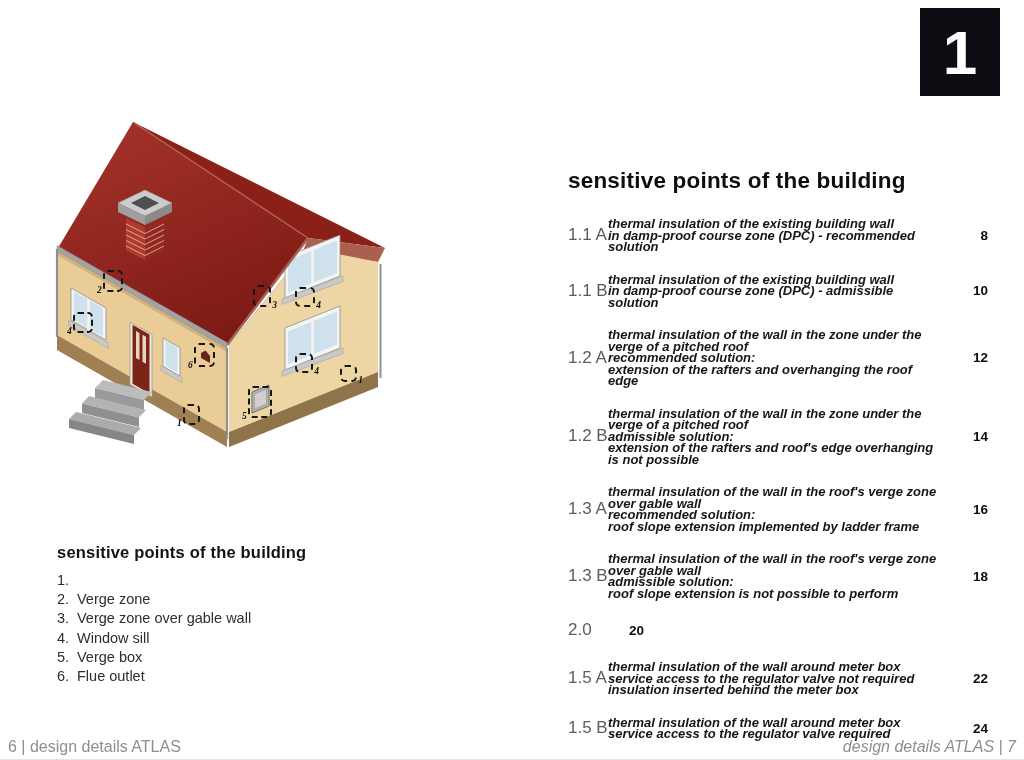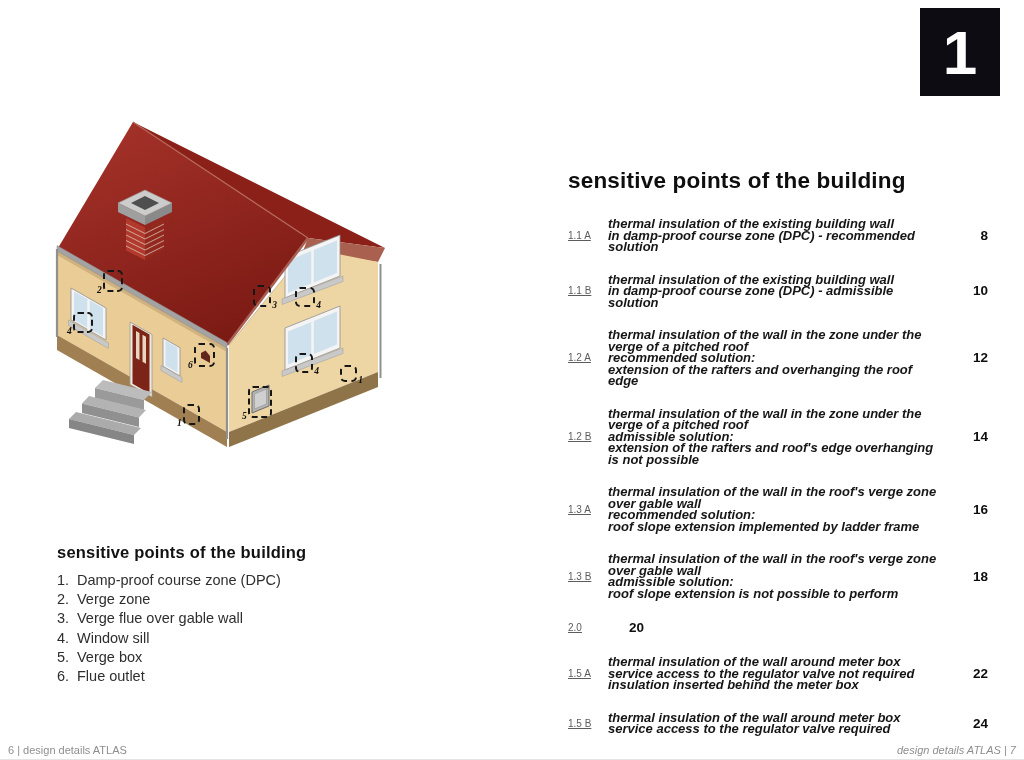--- a/index.html
+++ b/index.html
@@ -32,26 +32,26 @@
   #left-block { position:absolute; left:57px; top:543px; width:360px; }
   #left-heading { margin:0 0 9px 0; font-size:16.5px; font-weight:bold; color:#121212; letter-spacing:0.2px; }
   #legend-list { list-style:none; margin:0; padding:0; font-size:14.5px; color:#2e2e2e; }
   #legend-list li { line-height:19.2px; display:flex; }
   .legend-num { width:20px; flex:none; }
 
   
   #right-block { position:absolute; left:568px; top:168px; width:420px; }
   #right-heading { margin:0 0 24px 0; font-size:22.5px; font-weight:bold; color:#0e0e0e; letter-spacing:0.2px; }
   .toc-row { display:flex; align-items:center; margin-bottom:21px; }
-  .toc-code { width:40px; flex:none; font-size:10px; color:#5c5c5c;text-decoration:underline; }
+  .toc-code { width:40px; flex:none; font-size:17px; color:#5c5c5c; }
   .toc-desc { flex:1; padding-right:10px; font-size:13px; font-weight:bold; line-height:11.5px; color:#161616;font-style:italic; }
   .toc-page { width:36px; flex:none; text-align:right; font-size:13.5px; font-weight:bold; color:#0e0e0e; }
 
   
-  .footer { position:absolute; bottom:4px; font-size:11px; color:#8e8e8e; }
+  .footer { position:absolute; bottom:4px; font-size:16px; color:#8e8e8e; }
   #footer-left { left:8px; }
   #footer-right { right:8px;font-style:italic; }
   #scan-edge { position:absolute; left:0; right:0; bottom:0; height:1px; background:#e4e4e4; }
 </style>
 </head>
 <body>
 
 <div id="chapter-tab">
   <span>1</span>
 </div>
@@ -180,29 +180,28 @@
         <span class="marker-label mr">1</span>
       </div>
     </div>
 </div>
 
 <div id="left-block">
   <h2 id="left-heading">sensitive points of the building</h2>
   <ul id="legend-list">
       <li>
         <span class="legend-num">1.</span>
-        <span>Damp-proof course zone (DPC)</span>
       </li>
       <li>
         <span class="legend-num">2.</span>
         <span>Verge zone</span>
       </li>
       <li>
         <span class="legend-num">3.</span>
-        <span>Verge flue over gable wall</span>
+        <span>Verge zone over gable wall</span>
       </li>
       <li>
         <span class="legend-num">4.</span>
         <span>Window sill</span>
       </li>
       <li>
         <span class="legend-num">5.</span>
         <span>Verge box</span>
       </li>
       <li>

